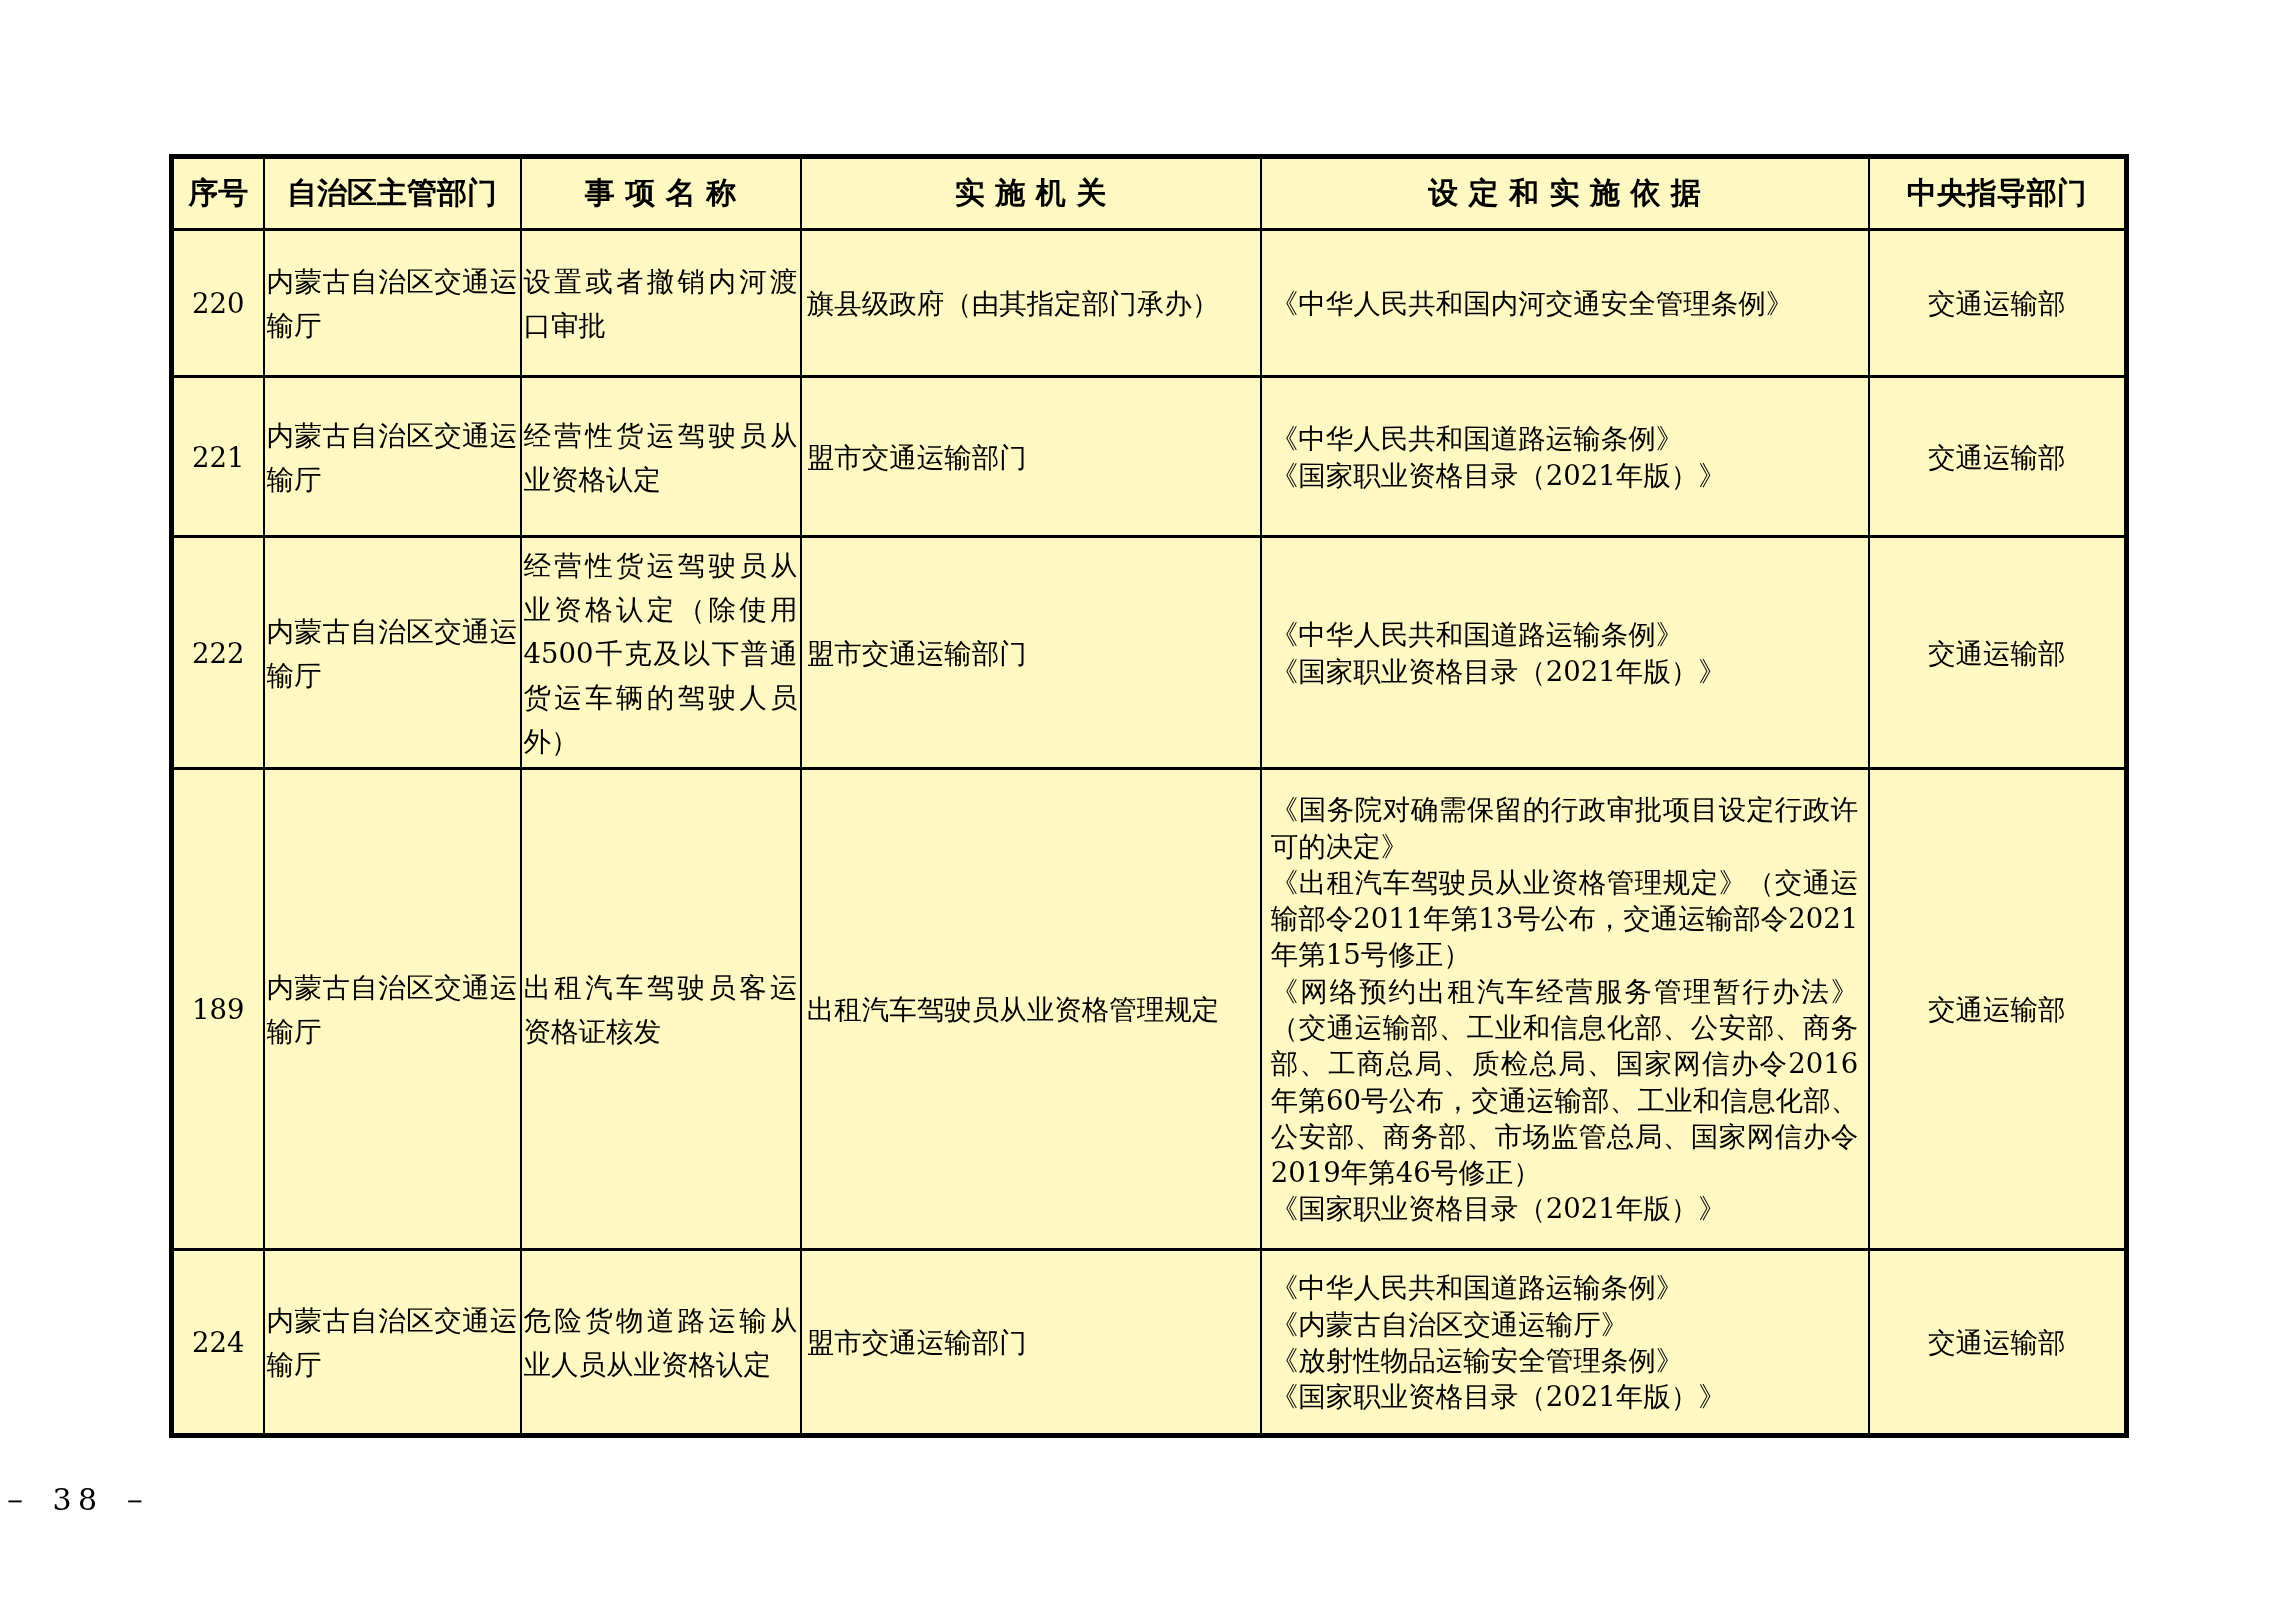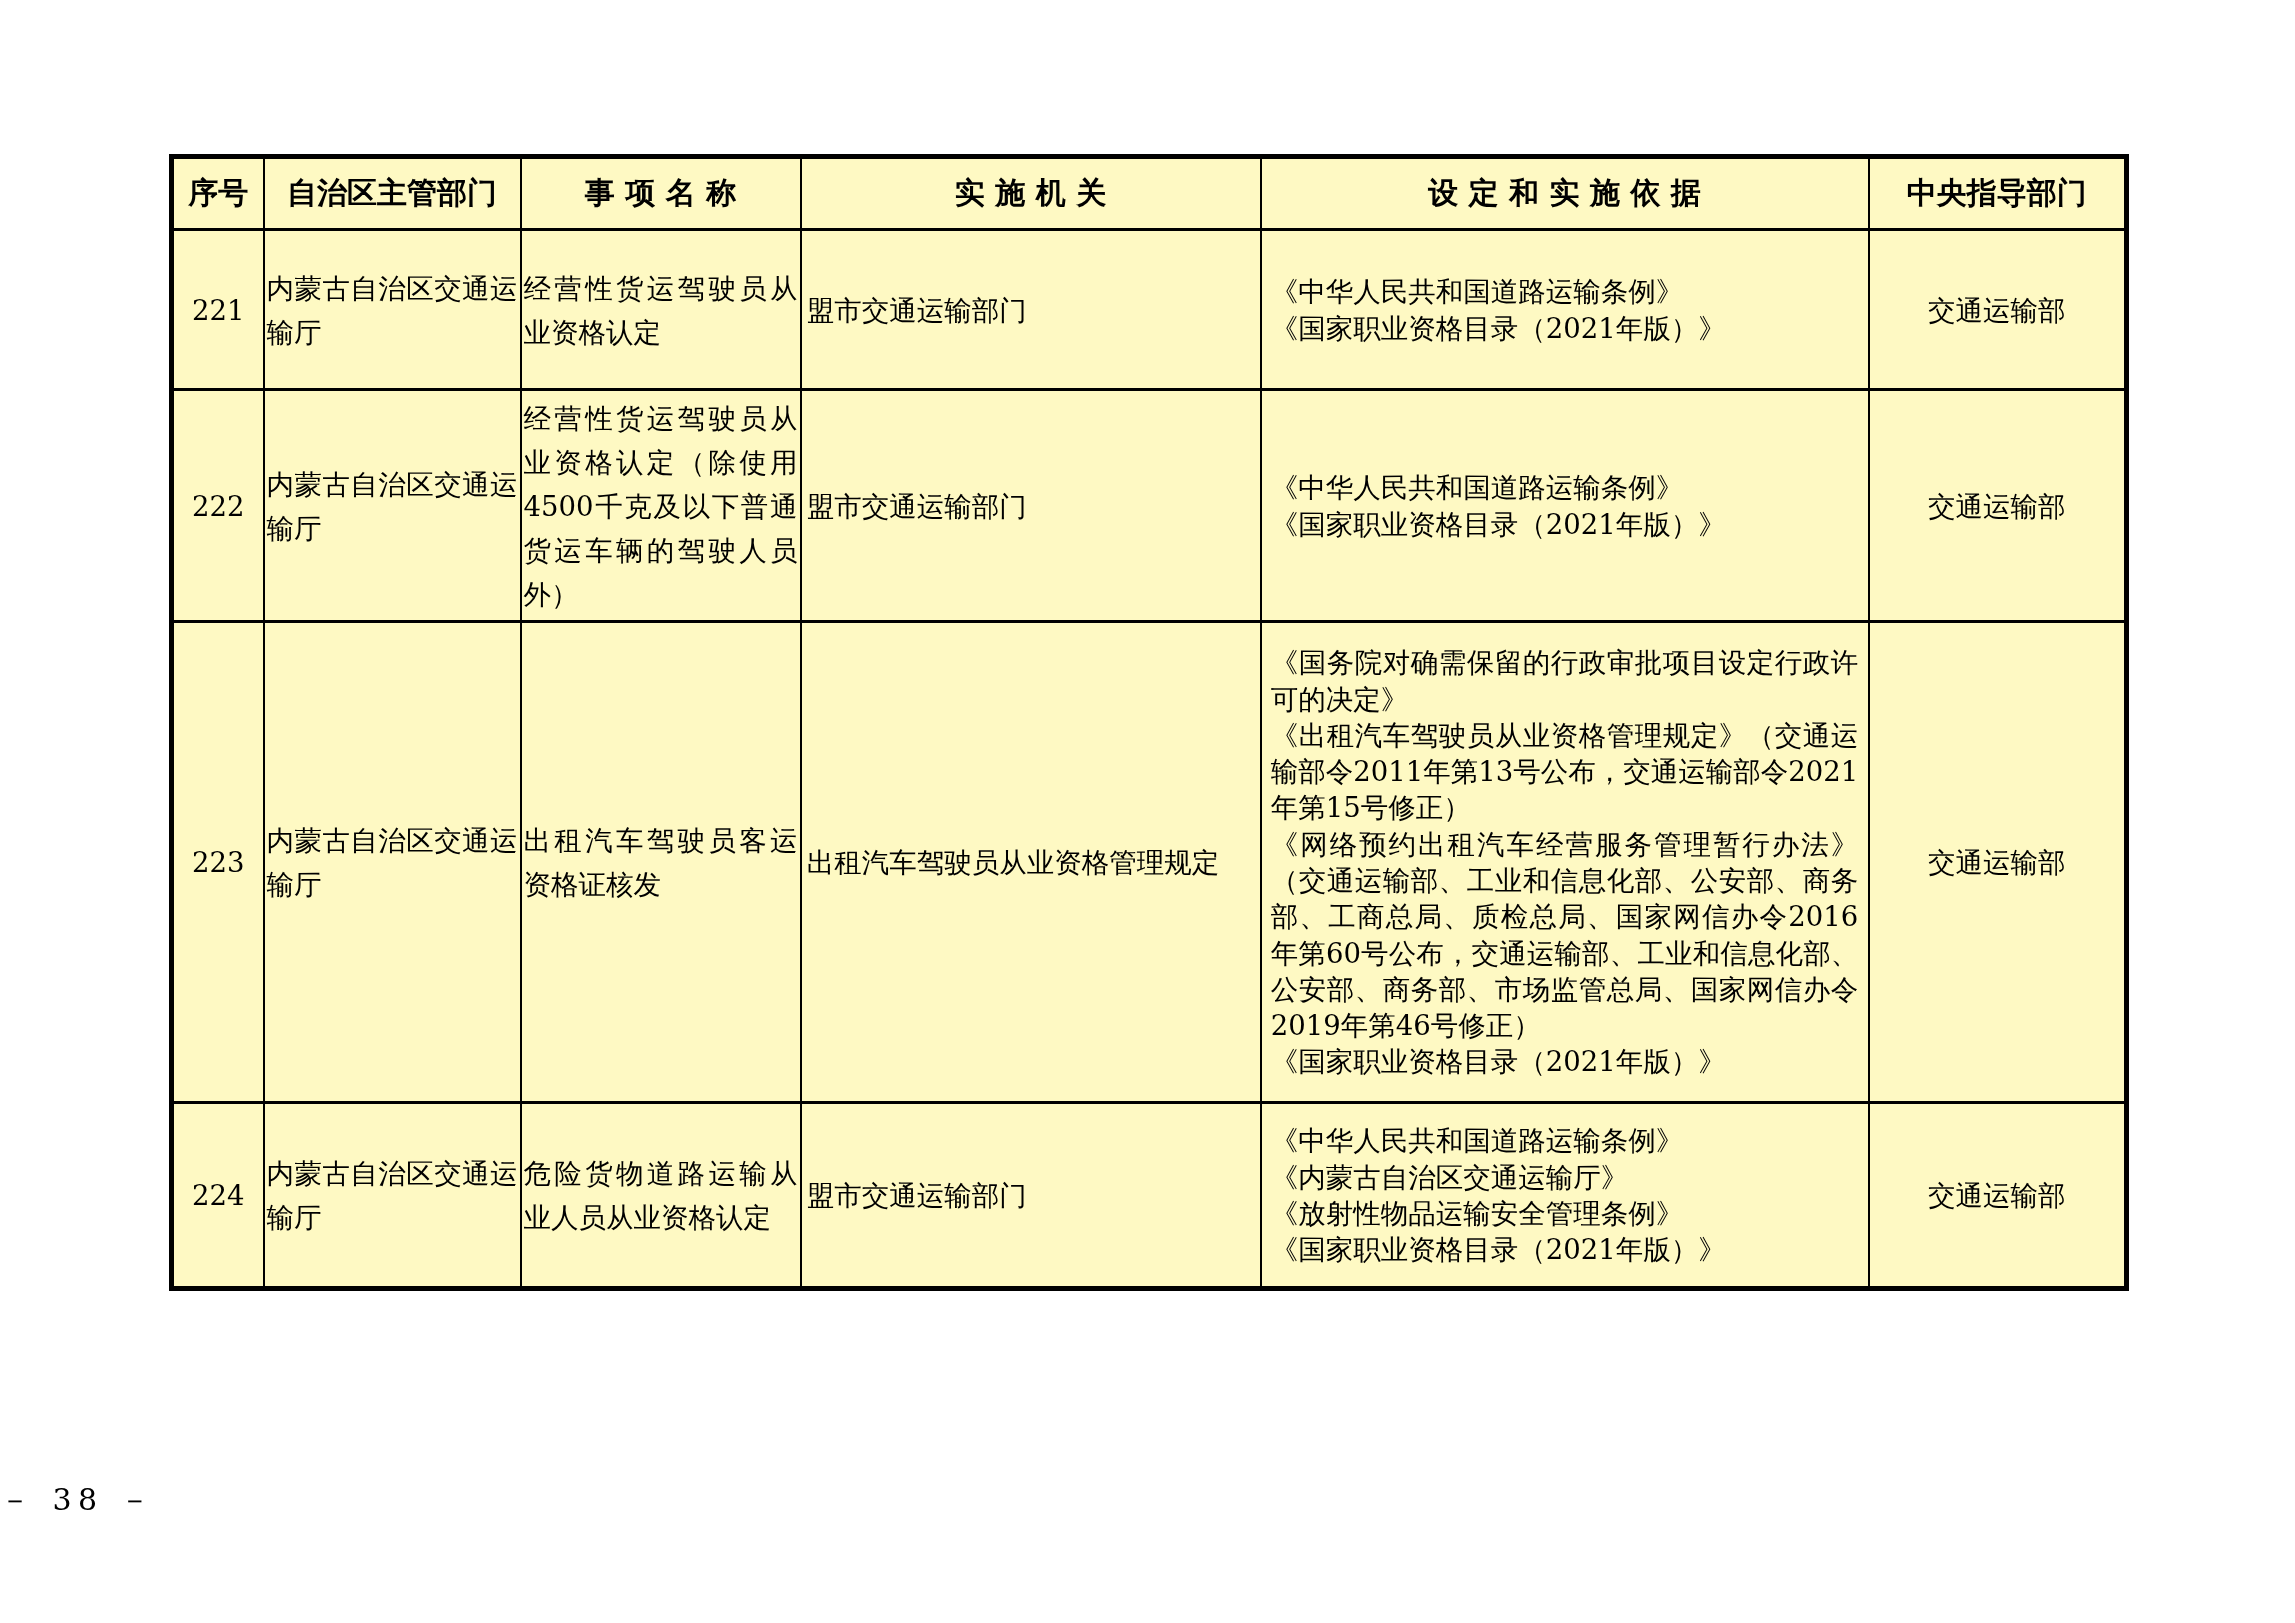--- a/index.html
+++ b/index.html
@@ -90,20 +90,30 @@
     <tr style="height:73px;">
       <th>序号</th>
       <th>自治区主管部门</th>
       <th>事 项 名 称</th>
       <th>实 施 机 关</th>
       <th>设 定 和 实 施 依 据</th>
       <th>中央指导部门</th>
     </tr>
   </thead>
   <tbody id="table-body">
+  <tr style="height: 147px;">
+    <td class="c-no">220</td>
+    <td class="c-dept">内蒙古自治区交通运输厅</td>
+    <td class="c-item">设置或者撤销内河渡口审批</td>
+    <td class="c-agency">旗县级政府（由其指定部门承办）</td>
+    <td class="c-basis">
+          <div class="basis-line">《中华人民共和国内河交通安全管理条例》</div>
+        </td>
+    <td class="c-central">交通运输部</td>
+  </tr>
 
   <tr style="height: 160px; margin-top: 46px;">
     <td class="c-no">221</td>
     <td class="c-dept">内蒙古自治区交通运输厅</td>
     <td class="c-item">经营性货运驾驶员从业资格认定</td>
     <td class="c-agency">盟市交通运输部门</td>
     <td class="c-basis">
           <div class="basis-line">《中华人民共和国道路运输条例》</div>
           <div class="basis-line">《国家职业资格目录（2021年版）》</div>
         </td>
@@ -116,21 +126,21 @@
     <td class="c-item">经营性货运驾驶员从业资格认定（除使用4500千克及以下普通货运车辆的驾驶人员外）</td>
     <td class="c-agency">盟市交通运输部门</td>
     <td class="c-basis">
           <div class="basis-line">《中华人民共和国道路运输条例》</div>
           <div class="basis-line">《国家职业资格目录（2021年版）》</div>
         </td>
     <td class="c-central">交通运输部</td>
   </tr>
 
   <tr style="height: 481px;">
-    <td class="c-no">223</td>
+    <td class="c-no">189</td>
     <td class="c-dept">内蒙古自治区交通运输厅</td>
     <td class="c-item">出租汽车驾驶员客运资格证核发</td>
     <td class="c-agency">出租汽车驾驶员从业资格管理规定</td>
     <td class="c-basis">
           <div class="basis-line">《国务院对确需保留的行政审批项目设定行政许可的决定》</div>
           <div class="basis-line">《出租汽车驾驶员从业资格管理规定》（交通运输部令2011年第13号公布，交通运输部令2021年第15号修正）</div>
           <div class="basis-line">《网络预约出租汽车经营服务管理暂行办法》（交通运输部、工业和信息化部、公安部、商务部、工商总局、质检总局、国家网信办令2016年第60号公布，交通运输部、工业和信息化部、公安部、商务部、市场监管总局、国家网信办令2019年第46号修正）</div>
           <div class="basis-line">《国家职业资格目录（2021年版）》</div>
         </td>
     <td class="c-central">交通运输部</td>

